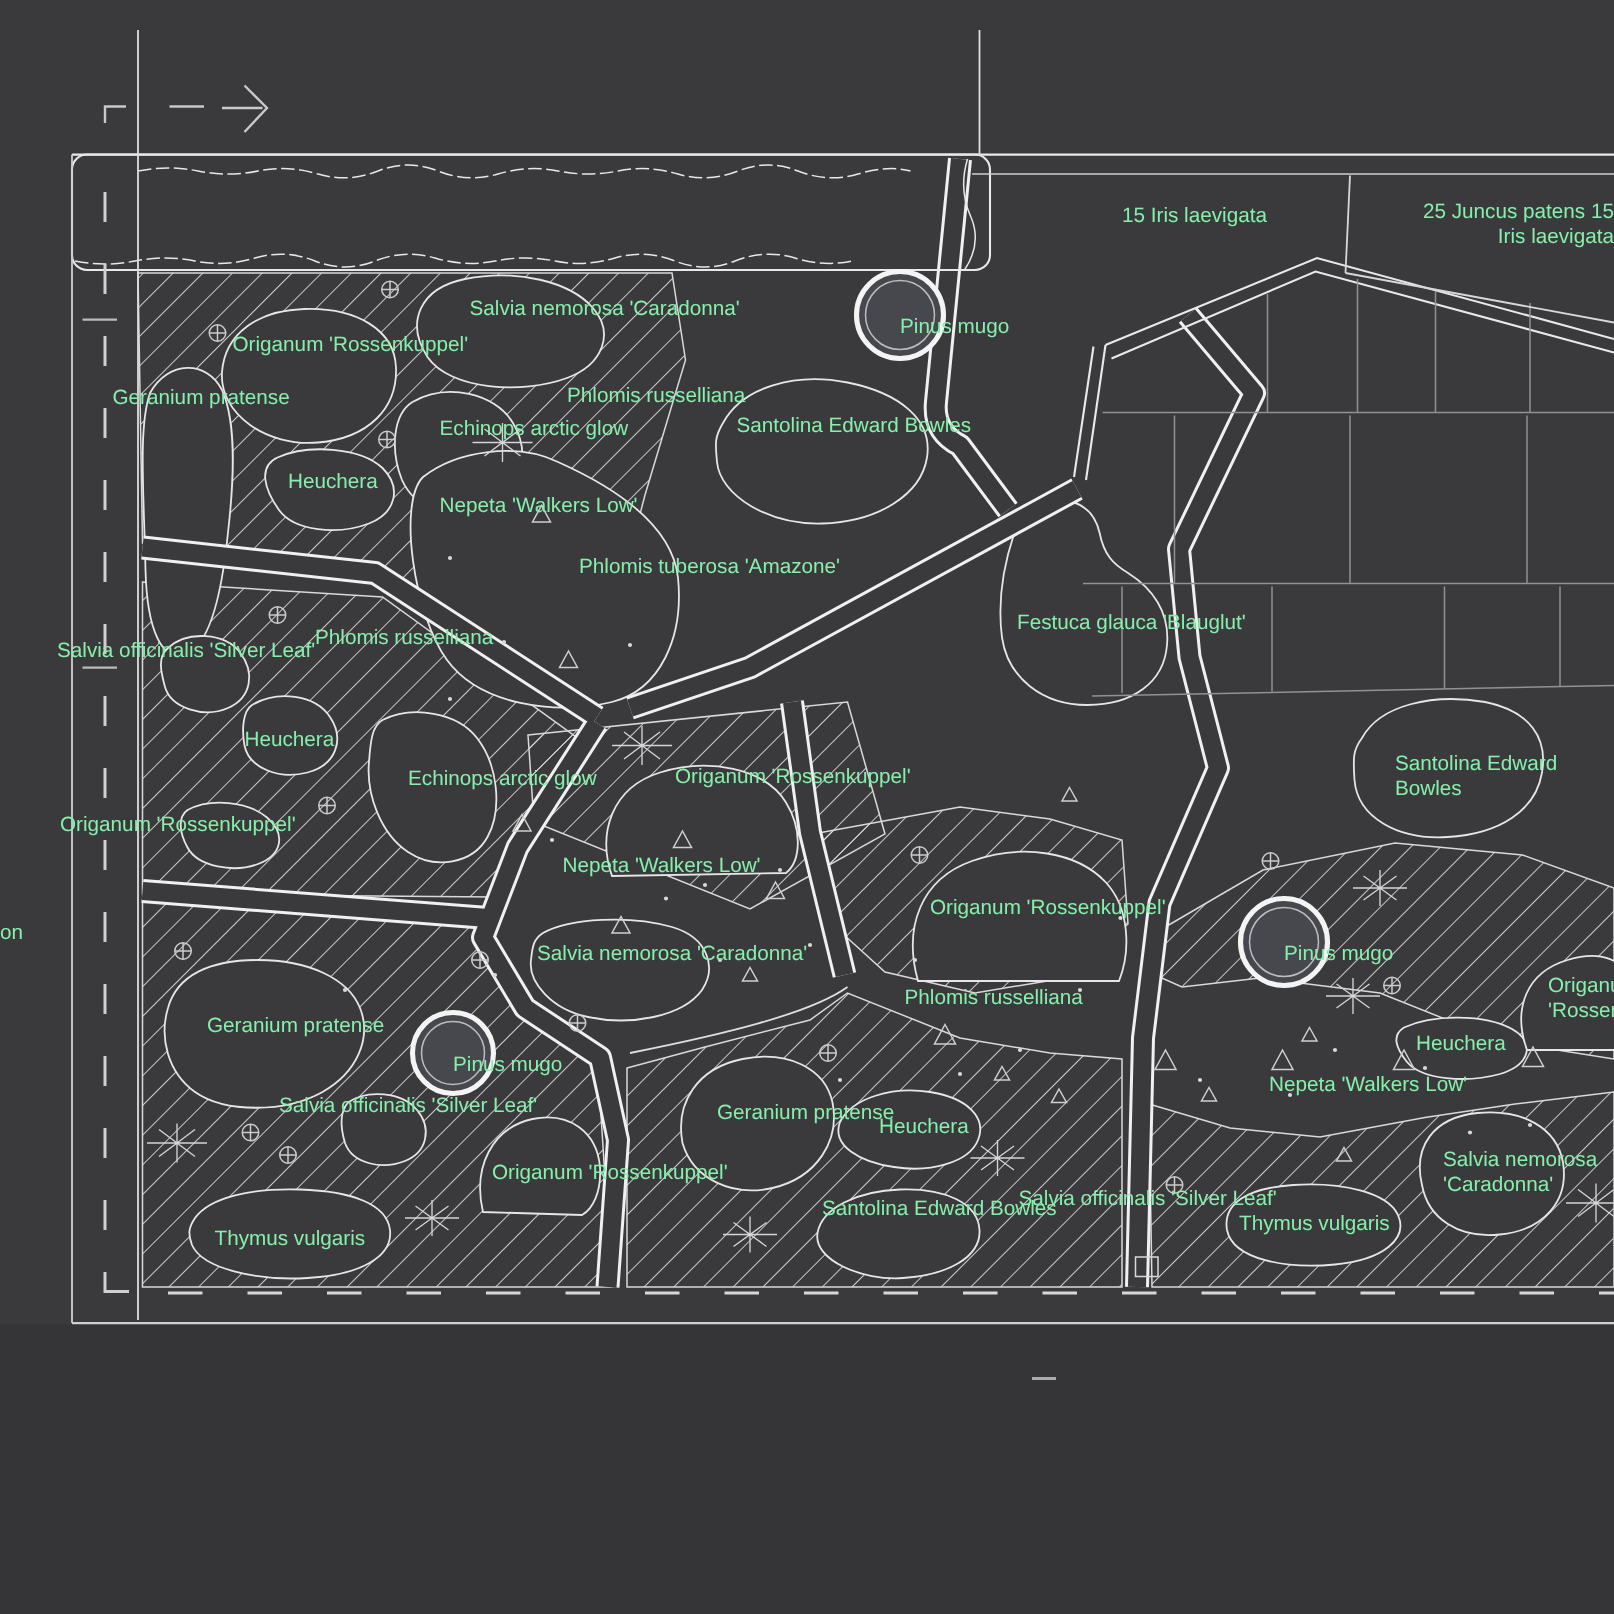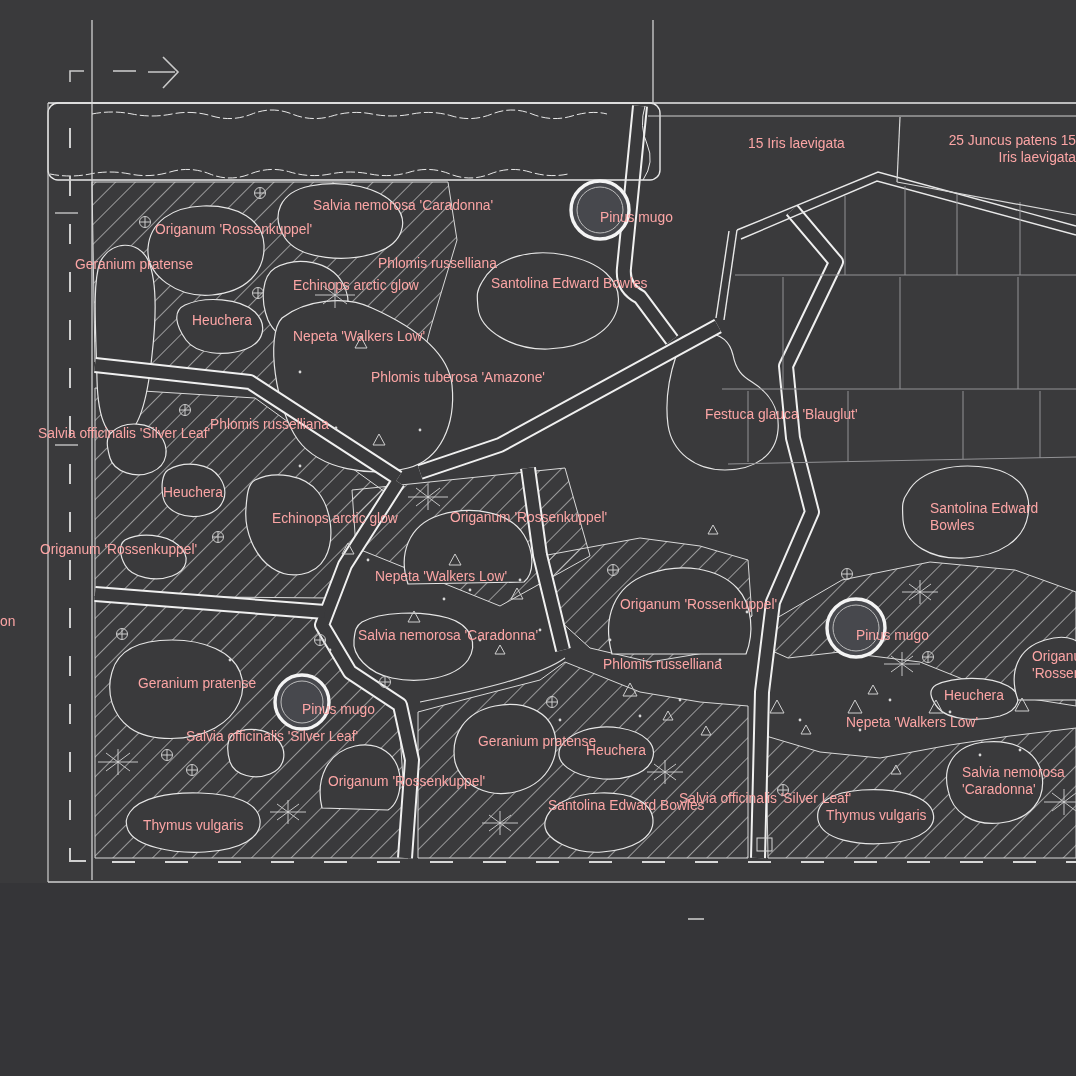--- a/index.html
+++ b/index.html
@@ -1,19 +1,19 @@
 <!DOCTYPE html>
 <html><head>
 <meta charset="utf-8">
 <style>
   html,body{margin:0;padding:0;background:#3a3a3c;}
   #stage{position:relative;width:1076px;height:1076px;overflow:hidden;
          background:#3a3a3c;font-family:"Liberation Sans",sans-serif;}
   #linework{position:absolute;left:0;top:0;}
-  .plan-label{position:absolute;color:#fca5a5;font-size:13.8px;line-height:1.2;
+  .plan-label{position:absolute;color:#86efac;font-size:13.8px;line-height:1.2;
 [              letter-spacing:.2px;white-space:pre-line;text-align:left;pointer-events:none;}
   .circle-label{text-align:center;transform:translate(-50%,-50%);}
 </style>
 </head>
 <body>
 
 <div id="stage">
 
 <svg id="linework" width="1076" height="1076" viewBox="0 0 1076 1076">
   <defs>
@@ -308,38 +308,38 @@
 pratense</div>
       <div class="plan-label" style="left: 313px; top: 198px;">Salvia nemorosa
 'Caradonna'</div>
       <div class="plan-label" style="left: 293px; top: 278px;">Echinops
 arctic glow</div>
       <div class="plan-label" style="left: 378px; top: 256px;">Phlomis
 russelliana</div>
       <div class="plan-label" style="left: 192px; top: 313px;">Heuchera</div>
       <div class="plan-label" style="left: 293px; top: 329px;">Nepeta
 'Walkers Low'</div>
-      <div class="plan-label" style="left: 371px; top: 370px;">Phlomis
+      <div class="plan-label" style="left: 386px; top: 370px;">Phlomis
 tuberosa
 'Amazone'</div>
       <div class="plan-label" style="left: 748px; top: 136px;">15 Iris laevigata</div>
       <div class="plan-label" style="left: 932px; top: 133px; text-align: right;">25 Juncus patens
 15 Iris laevigata</div>
       <div class="plan-label" style="left: 491px; top: 276px;">Santolina
 Edward Bowles</div>
       <div class="plan-label" style="left: 38px; top: 426px;">Salvia officinalis
 'Silver Leaf'</div>
       <div class="plan-label" style="left: 210px; top: 417px;">Phlomis
 russelliana</div>
       <div class="plan-label" style="left: 163px; top: 485px;">Heuchera</div>
       <div class="plan-label" style="left: 272px; top: 511px;">Echinops
 arctic glow</div>
       <div class="plan-label" style="left: 40px; top: 542px;">Origanum
 'Rossenkuppel'</div>
-      <div class="plan-label" style="left: 678px; top: 407px; margin-left: 27px;">Festuca glauca
+      <div class="plan-label" style="left: 678px; top: 407px;">Festuca glauca
 'Blauglut'</div>
       <div class="plan-label" style="left: 450px; top: 510px;">Origanum
 'Rossenkuppel'</div>
       <div class="plan-label" style="left: 375px; top: 569px;">Nepeta
 'Walkers Low'</div>
       <div class="plan-label" style="left: 358px; top: 628px;">Salvia nemorosa
 'Caradonna'</div>
       <div class="plan-label" style="left: 620px; top: 597px;">Origanum
 'Rossenkuppel'</div>
       <div class="plan-label" style="left: 603px; top: 657px;">Phlomis

